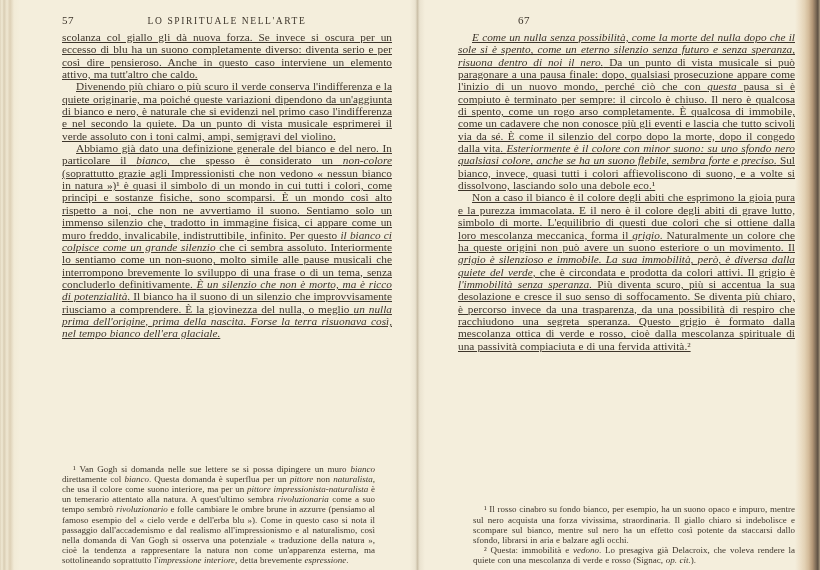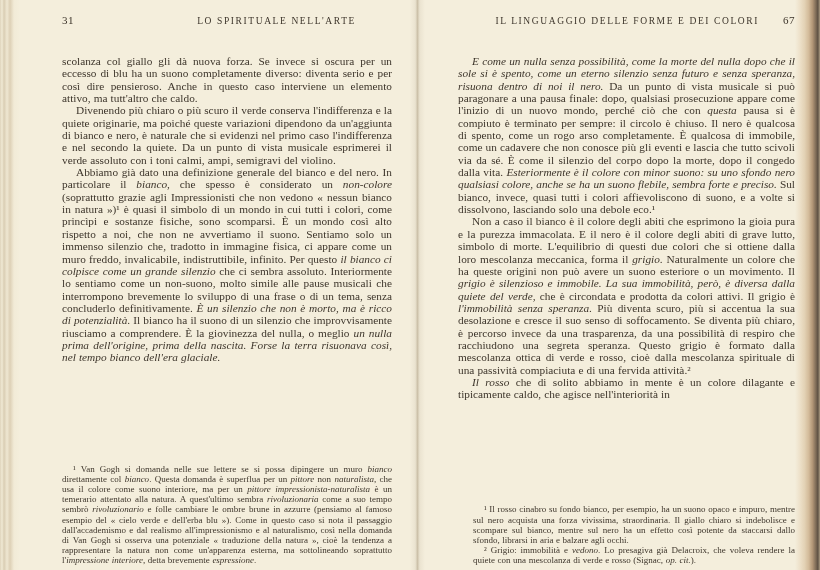--- a/index.html
+++ b/index.html
@@ -36,73 +36,71 @@
       rgba(150,132,100,0) 100%);
   }
 
   .page { position: absolute; top: 0; height: 570px; }
   .page-left  { left: 20px;  width: 397px; padding: 14px 25px 0 42px; }
   .page-right { left: 419px; width: 377px; padding: 14px 1px 0 39px; }
 
   .page-header { display: flex; align-items: baseline; font-size: 9.5px; letter-spacing: 1.6px; color: var(--c-ink, #3d352b); }
   .page-header .num { font-size: 11px; letter-spacing: 0.5px; width: 36px; }
   .page-header .num.right { text-align: right; font-family: Liberation Serif, serif; }
-  .page-header .title { flex: 1; text-align: right; white-space: nowrap; }
+  .page-header .title { flex: 1; text-align: center; white-space: nowrap; }
   .page-header .sp { width: 36px; }
 
-  .page-body { margin-top: 29px; }
+  .page-body { margin-top: 5px; text-decoration: underline; }
   .para {
     margin: 0; text-align: justify;
     font-size: 11.3px; line-height: 12.35px;
     word-spacing: 0.3px;
   }
   .para.indent { text-indent: 14px; }
   em { font-style: italic; }
 
   .footnotes { position: absolute; bottom: 5px; }
-  .page-left  .footnotes { left: 42px; right: 25px; }
+  .page-left  .footnotes { left: 42px; right: 42px; }
   .page-right .footnotes { left: 54px; right: 1px; }
   .footnotes .para { font-size: 9px; line-height: 10.1px; }
   .footnotes .para.indent { text-indent: 11px; }
 </style>
 </head>
 <body>
 
 <div class="scan">
   <div class="left-edge"></div>
 
   <div class="page page-left">
     <div class="page-header">
-      <span class="num">31</span>
+      <span class="num">57</span>
       <span class="title">LO SPIRITUALE NELL'ARTE</span>
       <span class="sp"></span>
     </div>
     <div class="page-body">
         <p class="para"><span>scolanza col giallo gli dà nuova forza. Se invece si oscura per un eccesso di blu ha un suono completamente diverso: diventa serio e per così dire pensieroso. Anche in questo caso interviene un elemento attivo, ma tutt'altro che caldo.</span></p>
         <p class="para indent"><span>Divenendo più chiaro o più scuro il verde conserva l'indifferenza e la quiete originarie, ma poiché queste variazioni dipendono da un'aggiunta di bianco e nero, è naturale che si evidenzi nel primo caso l'indifferenza e nel secondo la quiete. Da un punto di vista musicale esprimerei il verde assoluto con i toni calmi, ampi, semigravi del violino.</span></p>
         <p class="para indent"><span>Abbiamo già dato una definizione generale del bianco e del nero. In particolare il </span><em>bianco</em><span>, che spesso è considerato un </span><em>non-colore</em><span> (soprattutto grazie agli Impressionisti che non vedono « nessun bianco in natura »)¹ è quasi il simbolo di un mondo in cui tutti i colori, come princìpi e sostanze fisiche, sono scomparsi. È un mondo così alto rispetto a noi, che non ne avvertiamo il suono. Sentiamo solo un immenso silenzio che, tradotto in immagine fisica, ci appare come un muro freddo, invalicabile, indistruttibile, infinito. Per questo </span><em>il bianco ci colpisce come un grande silenzio</em><span> che ci sembra assoluto. Interiormente lo sentiamo come un non-suono, molto simile alle pause musicali che interrompono brevemente lo sviluppo di una frase o di un tema, senza concluderlo definitivamente. </span><em>È un silenzio che non è morto, ma è ricco di potenzialità</em><span>. Il bianco ha il suono di un silenzio che improvvisamente riusciamo a comprendere. È la giovinezza del nulla, o meglio </span><em>un nulla prima dell'origine, prima della nascita. Forse la terra risuonava così, nel tempo bianco dell'era glaciale.</em></p>
       </div>
     <div class="footnotes">
         <p class="para indent"><span>¹ Van Gogh si domanda nelle sue lettere se si possa dipingere un muro </span><em>bianco</em><span> direttamente col </span><em>bianco</em><span>. Questa domanda è superflua per un </span><em>pittore</em><span> non </span><em>naturalista</em><span>, che usa il colore come suono interiore, ma per un </span><em>pittore impressionista-naturalista</em><span> è un temerario attentato alla natura. A quest'ultimo sembra </span><em>rivoluzionaria</em><span> come a suo tempo sembrò </span><em>rivoluzionario</em><span> e folle cambiare le ombre brune in azzurre (pensiamo al famoso esempio del « cielo verde e dell'erba blu »). Come in questo caso si nota il passaggio dall'accademismo e dal realismo all'impressionismo e al naturalismo, così nella domanda di Van Gogh si osserva una potenziale « traduzione della natura », cioè la tendenza a rappresentare la natura non come un'apparenza esterna, ma sottolineando soprattutto l'</span><em>impressione interiore</em><span>, detta brevemente </span><em>espressione</em><span>.</span></p>
       </div>
   </div>
 
   <div class="gutter"></div>
 
   <div class="page page-right">
     <div class="page-header">
       <span class="sp"></span>
-      <span class="title">IL LINGUAGGIO DELLE FORME E DEI COLORI</span>
       <span class="num right">67</span>
     </div>
     <div class="page-body">
         <p class="para indent"><em>E come un nulla senza possibilità, come la morte del nulla dopo che il sole si è spento, come un eterno silenzio senza futuro e senza speranza, risuona dentro di noi il nero.</em><span> Da un punto di vista musicale si può paragonare a una pausa finale: dopo, qualsiasi prosecuzione appare come l'inizio di un nuovo mondo, perché ciò che con </span><em>questa</em><span> pausa si è compiuto è terminato per sempre: il circolo è chiuso. Il nero è qualcosa di spento, come un rogo arso completamente. È qualcosa di immobile, come un cadavere che non conosce più gli eventi e lascia che tutto scivoli via da sé. È come il silenzio del corpo dopo la morte, dopo il congedo dalla vita. </span><em>Esteriormente è il colore con minor suono: su uno sfondo nero qualsiasi colore, anche se ha un suono flebile, sembra forte e preciso.</em><span> Sul bianco, invece, quasi tutti i colori affievoliscono di suono, e a volte si dissolvono, lasciando solo una debole eco.¹</span></p>
         <p class="para indent"><span>Non a caso il bianco è il colore degli abiti che esprimono la gioia pura e la purezza immacolata. E il nero è il colore degli abiti di grave lutto, simbolo di morte. L'equilibrio di questi due colori che si ottiene dalla loro mescolanza meccanica, forma il </span><em>grigio</em><span>. Naturalmente un colore che ha queste origini non può avere un suono esteriore o un movimento. Il </span><em>grigio è silenzioso e immobile. La sua immobilità, però, è diversa dalla quiete del verde</em><span>, che è circondata e prodotta da colori attivi. Il grigio è </span><em>l'immobilità senza speranza</em><span>. Più diventa scuro, più si accentua la sua desolazione e cresce il suo senso di soffocamento. Se diventa più chiaro, è percorso invece da una trasparenza, da una possibilità di respiro che racchiudono una segreta speranza. Questo grigio è formato dalla mescolanza ottica di verde e rosso, cioè dalla mescolanza spirituale di una passività compiaciuta e di una fervida attività.²</span></p>
-        <p class="para indent"><em>Il rosso</em><span> che di solito abbiamo in mente è un colore dilagante e tipicamente caldo, che agisce nell'interiorità in</span></p>
       </div>
     <div class="footnotes">
         <p class="para indent"><span>¹ Il rosso cinabro su fondo bianco, per esempio, ha un suono opaco e impuro, mentre sul nero acquista una forza vivissima, straordinaria. Il giallo chiaro si indebolisce e scompare sul bianco, mentre sul nero ha un effetto così potente da staccarsi dallo sfondo, librarsi in aria e balzare agli occhi.</span></p>
-        <p class="para indent"><span>² Grigio: immobilità e </span><em>vedono</em><span>. Lo presagiva già Delacroix, che voleva rendere la quiete con una mescolanza di verde e rosso (Signac, </span><em>op. cit.</em><span>).</span></p>
+        <p class="para indent"><span>² Questa: immobilità e </span><em>vedono</em><span>. Lo presagiva già Delacroix, che voleva rendere la quiete con una mescolanza di verde e rosso (Signac, </span><em>op. cit.</em><span>).</span></p>
       </div>
   </div>
 
   <div class="right-edge"></div>
 </div>
 
 </body></html>

